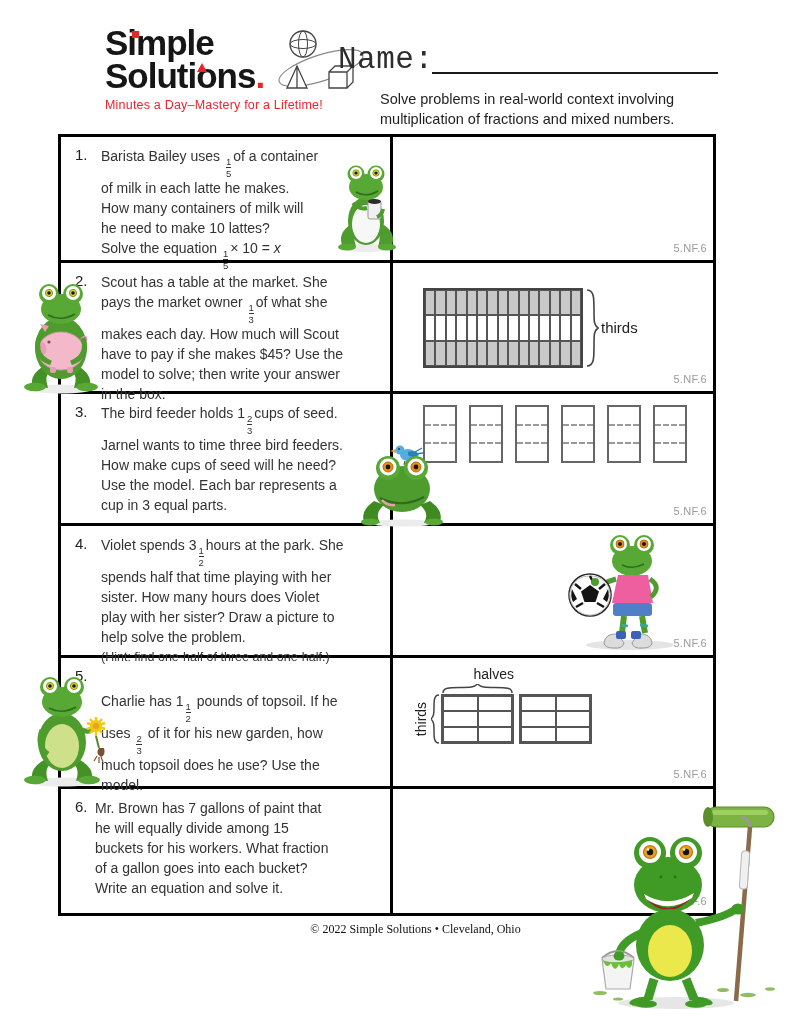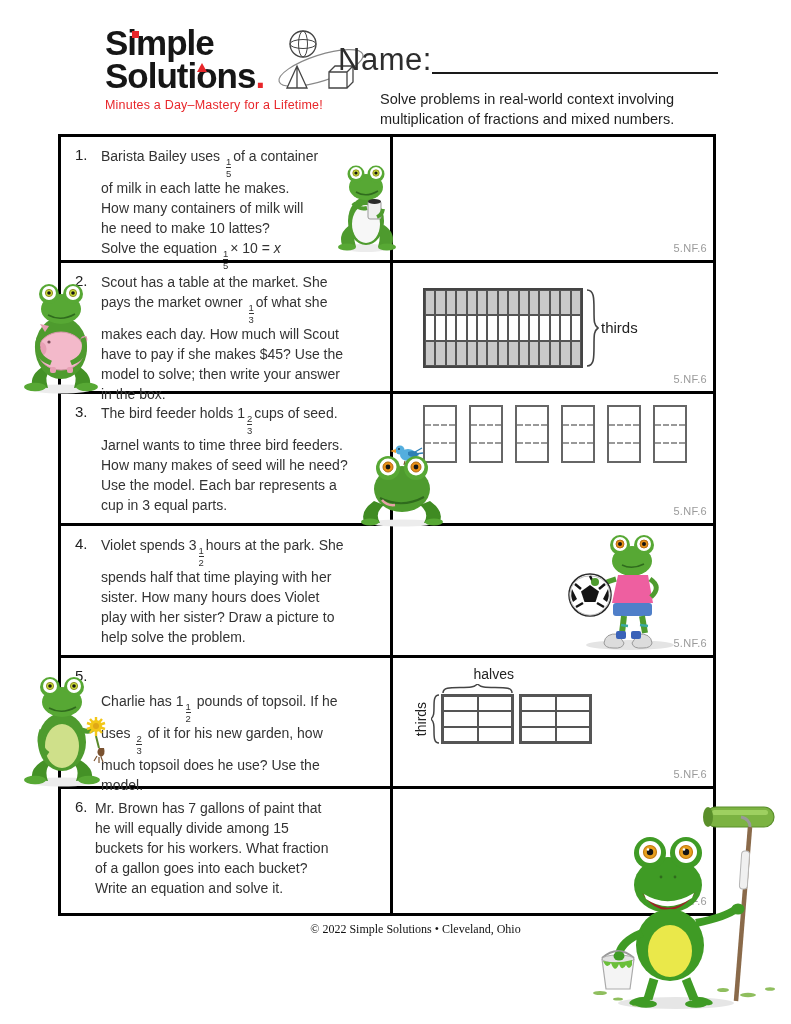--- a/index.html
+++ b/index.html
@@ -10,21 +10,21 @@
   .logo { position:absolute; left:62px; top:26px; width:270px;margin-left:43px; }
   .logo-line { font-weight:bold; font-size:35px; letter-spacing:-1px; color:#161616; line-height:33px; }
   .logo-period { color:#e8262a; }
   .logo-i-dot { position:absolute; left:27px; top:5px; width:7px; height:7px; background:#e8262a; }
   .logo-tri { position:absolute; left:92px; top:37px; width:0; height:0;
               border-left:5px solid transparent; border-right:5px solid transparent;
               border-bottom:9px solid #e8262a; }
   .tagline { color:#e8262a; font-size:12.5px; margin-top:6px; letter-spacing:0.2px; }
   .logo-doodle { position:absolute; left:168px; top:0px; }
 
-  .name-row { position:absolute; left:338px; top:42px; width:382px; }
+  .name-row { position:absolute; left:338px; top:42px; width:382px;font-family:Liberation Mono, monospace; }
   .name-label { font-size:31px; color:#2d2d2d; letter-spacing:0.5px; display:inline-block; }
   .name-line { position:absolute; left:94px; top:30px; width:286px; border-bottom:2px solid #1a1a1a; }
   .directions { position:absolute; left:380px; top:90px; font-size:14.5px; color:#1f1f1f; line-height:19.5px; }
 
   
   .sheet { position:absolute; left:58px; top:134px; width:658px; height:782px; border:3px solid #000; }
   .row { display:flex; border-bottom:3px solid #000; }
   .row:last-child { border-bottom:none; }
   .cell-l { width:332px; border-right:3px solid #000; position:relative; }
   .cell-r { flex:1; position:relative; }
@@ -198,21 +198,21 @@
 
     <div class="row" style="height:132px">
       <div class="cell-l">
         <span class="pnum">3.</span>
         <div class="ptext">
             <div class="tline"><span>The bird feeder holds </span><span class="mixed"><span>1</span><span class="frac">
                   <span class="num">2</span>
                   <span class="den">3</span>
                 </span></span><span>cups of seed.</span></div>
             <div class="tline"><span>Jarnel wants to time three bird feeders.</span></div>
-            <div class="tline"><span>How many makes of seed will he need?</span></div>
+            <div class="tline"><span>How make cups of seed will he need?</span></div>
             <div class="tline"><span>Use the model.  Each bar represents a</span></div>
             <div class="tline"><span>cup in 3 equal parts.</span></div>
           </div>
       </div>
       <div class="cell-r">
         <div class="seed-bars">
             <div class="bar">
               <div class="bpart"></div>
               <div class="bpart"></div>
               <div class="bpart"></div>
@@ -252,20 +252,21 @@
         <span class="pnum">4.</span>
         <div class="ptext">
             <div class="tline"><span>Violet spends </span><span class="mixed"><span>3</span><span class="frac">
                   <span class="num">1</span>
                   <span class="den">2</span>
                 </span></span><span>hours at the park.  She</span></div>
             <div class="tline"><span>spends half that time playing with her</span></div>
             <div class="tline"><span>sister.  How many hours does Violet</span></div>
             <div class="tline"><span>play with her sister?  Draw a picture to</span></div>
             <div class="tline"><span>help solve the problem.</span></div>
+            <div class="tline hint"><span>(Hint:  find one-half of three and one-half.)</span></div>
           </div>
       </div>
       <div class="cell-r">
         <span class="std">5.NF.6</span>
       </div>
     </div>
 
     <div class="row" style="height:131px">
       <div class="cell-l">
         <span class="pnum">5.</span>

